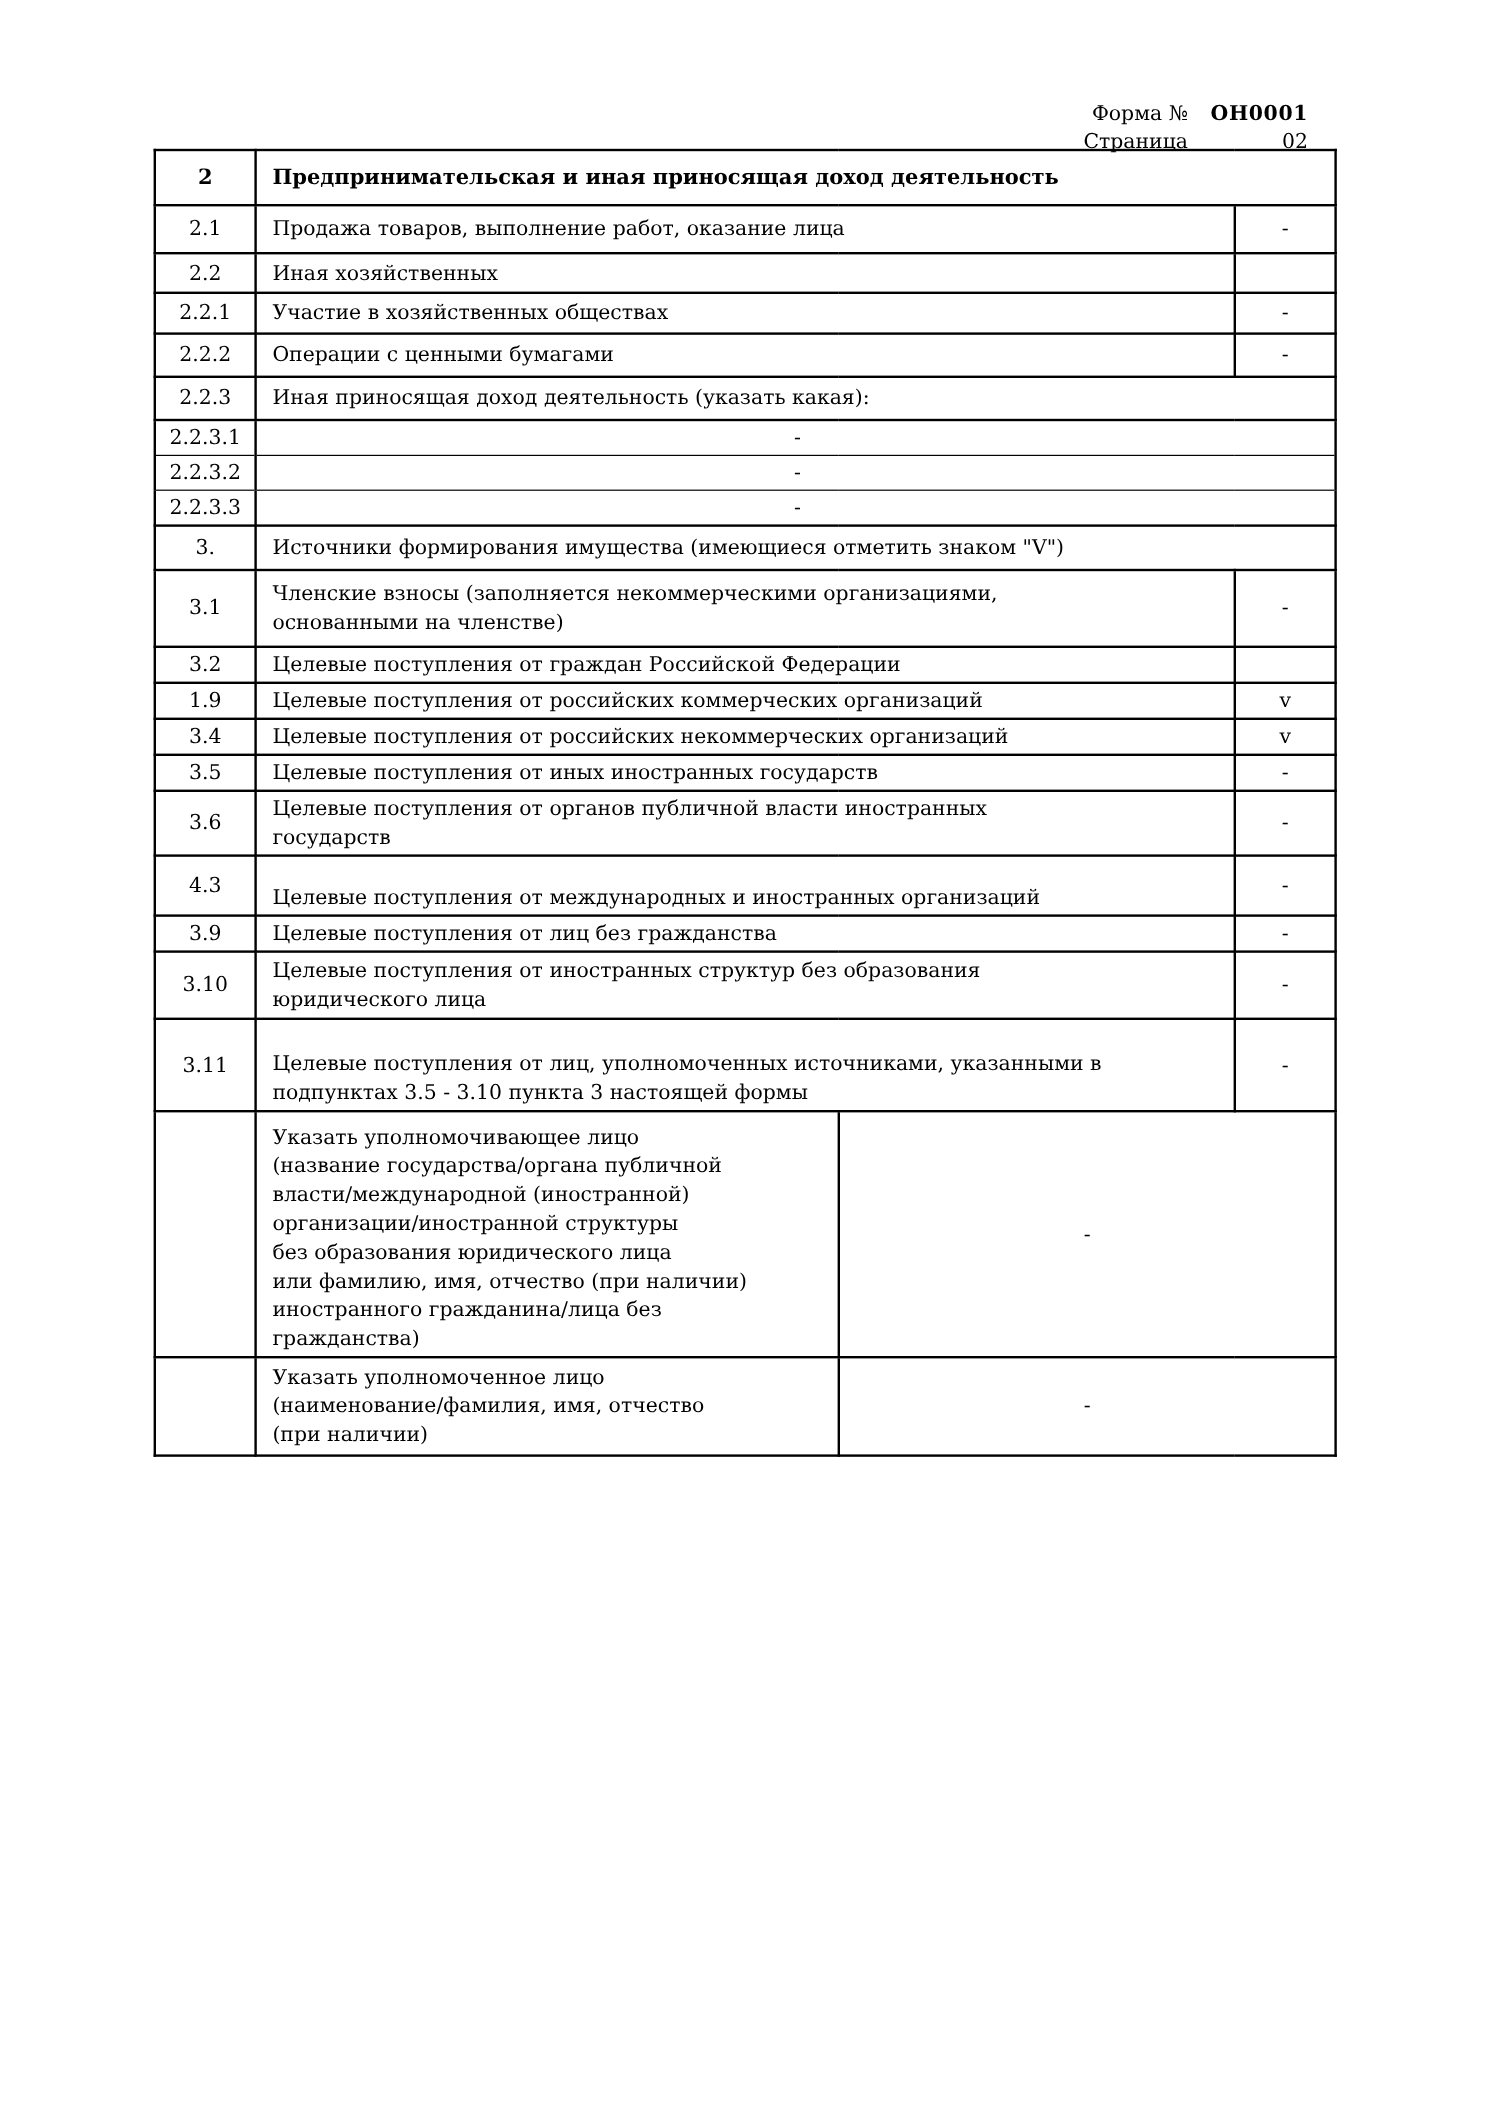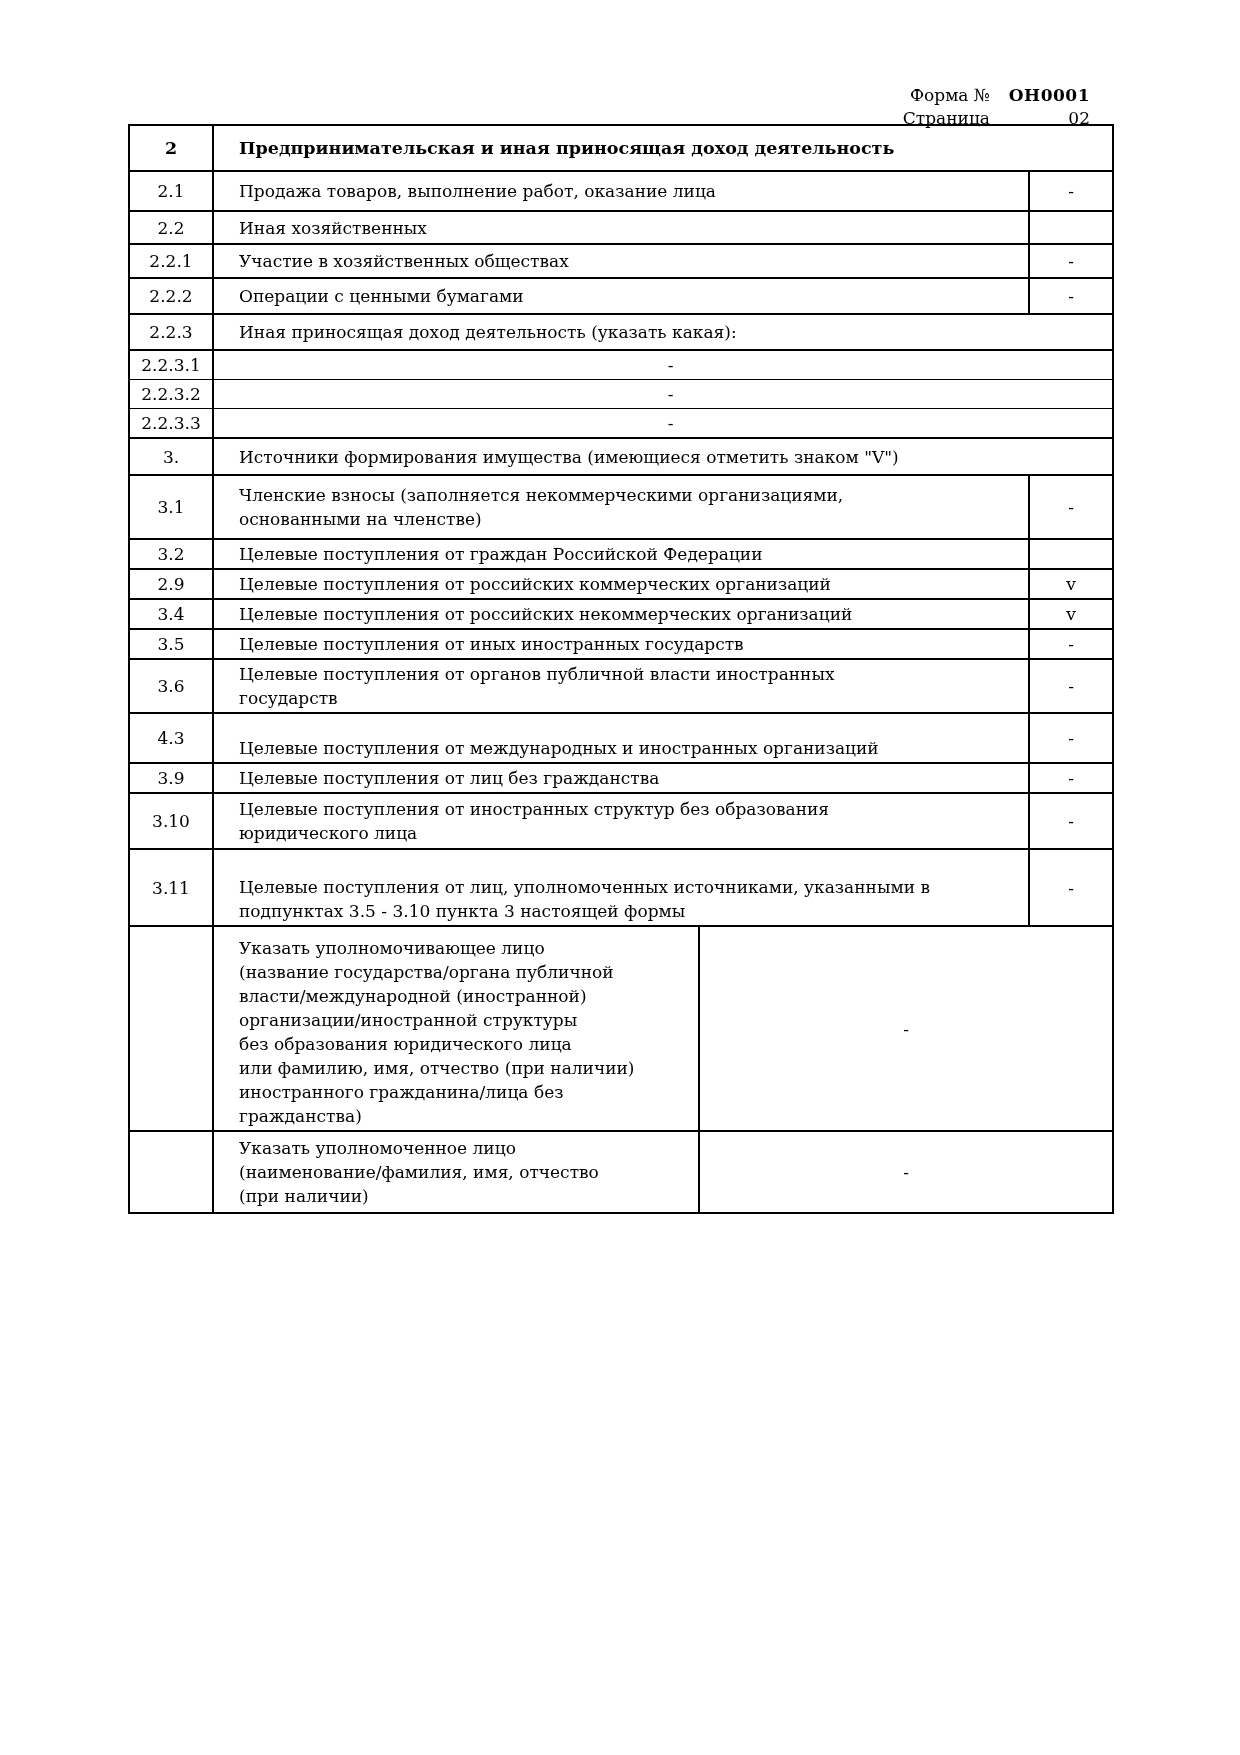--- a/index.html
+++ b/index.html
@@ -39,21 +39,21 @@
   .form-table td {
     border: 2px solid #000;
     font-size: 17px;
     line-height: 24px;
     padding: 2px 4px;
     vertical-align: middle;
     overflow: hidden;
     white-space: pre-line;
   }
   .form-table td.num { text-align: center; padding: 2px 1px; }
-  .form-table td.txt { text-align: left; padding-left: 25px; padding-right: 10px; }
+  .form-table td.txt { text-align: left; padding-left: 13px; padding-right: 10px; }
   .form-table td.val { text-align: center; }
   .form-table tr.bold td { font-weight: bold; font-size: 17.5px; }
   .form-table td.center { text-align: center; }
   .form-table td.vbottom { vertical-align: bottom; }
   .form-table tr.thin-bottom td { border-bottom-width: 1px; }
   .form-table tr.thin-top td { border-top-width: 1px; }
 </style>
 </head>
 <body>
 
@@ -134,21 +134,21 @@
         <td class="val">-</td>
       </tr>
 
       <tr style="height:22px">
         <td class="num">3.2</td>
         <td class="txt" colspan="2">Целевые поступления от граждан Российской Федерации</td>
         <td class="val"></td>
       </tr>
 
       <tr style="height:25px">
-        <td class="num">2.9</td>
+        <td class="num">1.9</td>
         <td class="txt" colspan="2">Целевые поступления от российских коммерческих организаций</td>
         <td class="val">v</td>
       </tr>
 
       <tr style="height:25px">
         <td class="num">3.4</td>
         <td class="txt" colspan="2">Целевые поступления от российских некоммерческих организаций</td>
         <td class="val">v</td>
       </tr>
 

